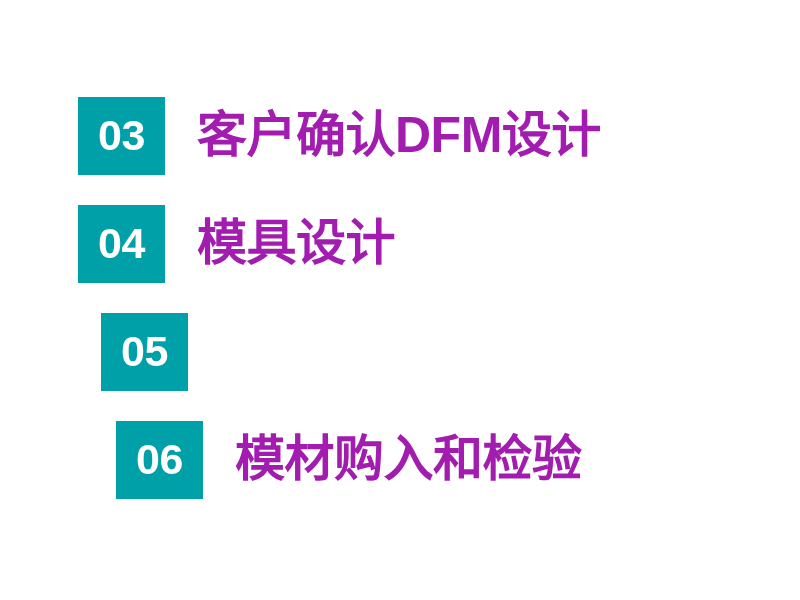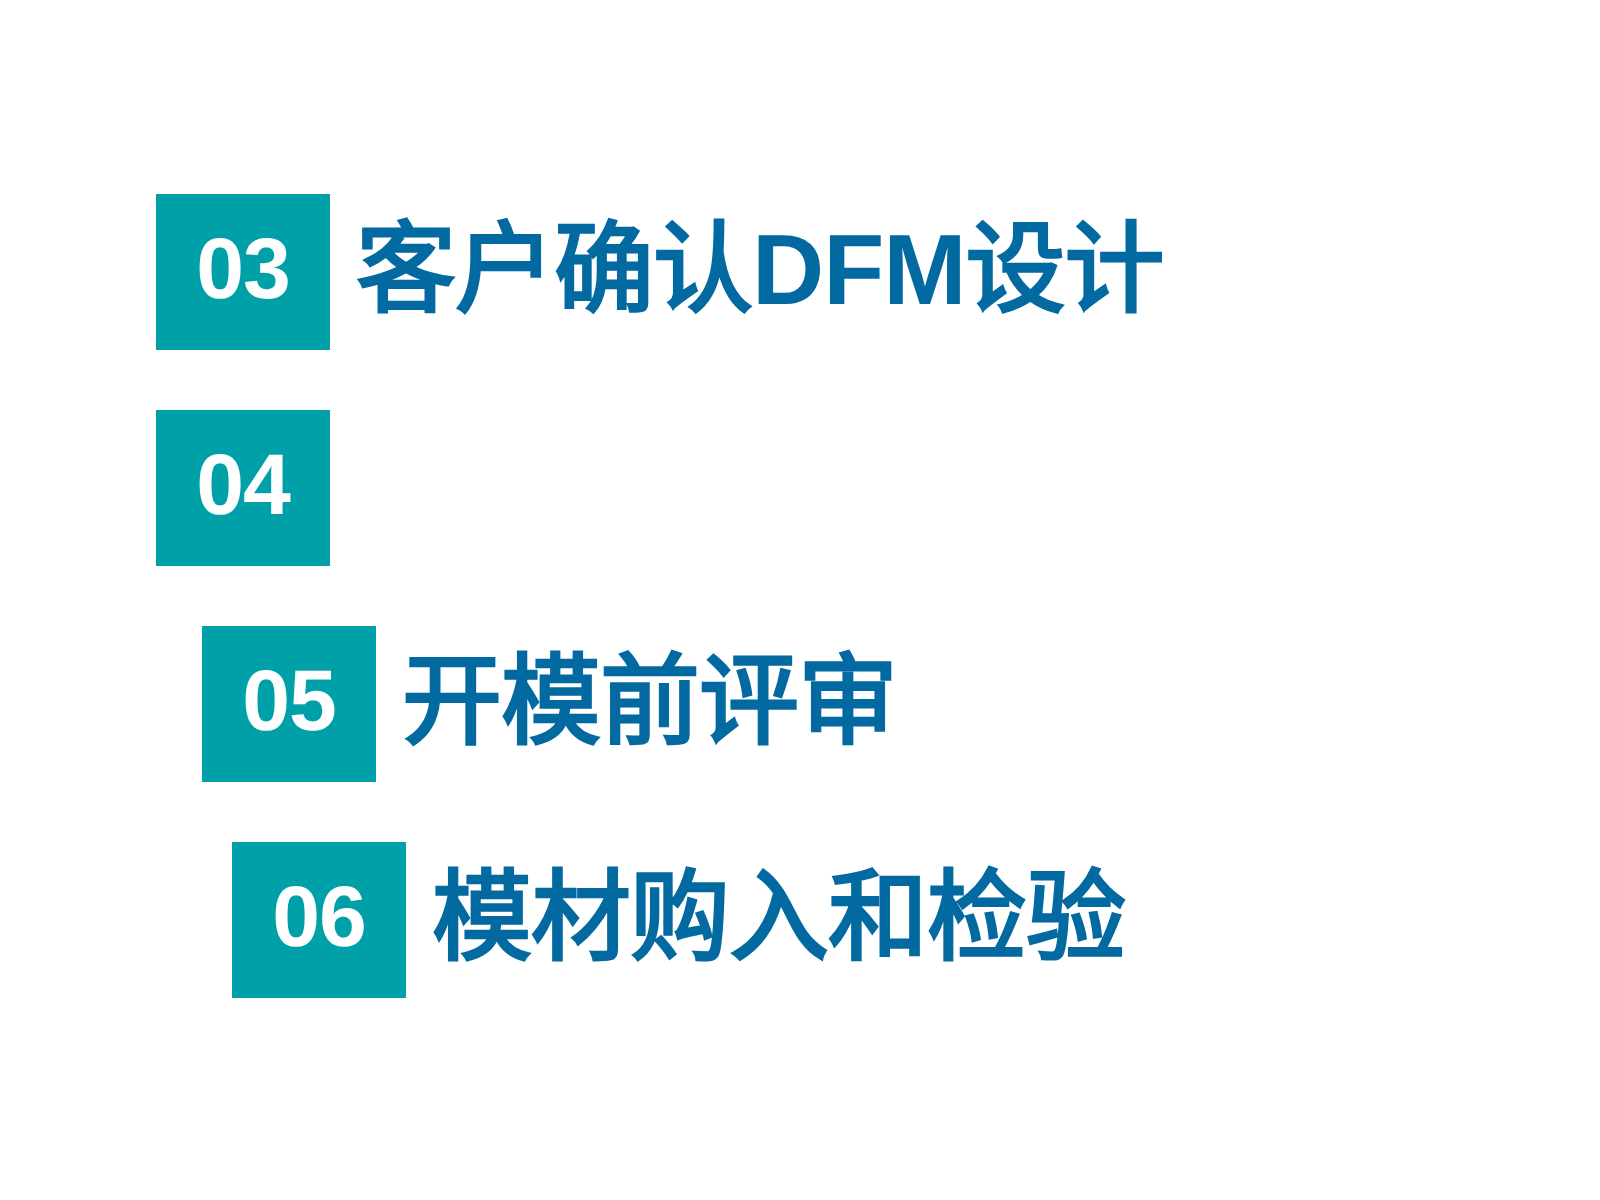--- a/index.html
+++ b/index.html
@@ -56,22 +56,22 @@
     font-family: "Liberation Sans", "DejaVu Sans", sans-serif;
     font-size: 43px;
     font-weight: bold;
     line-height: 1;
     letter-spacing: -0.5px;
     display: block;
     transform: translateY(-1px);
   }
 
   .step-label {
-    margin-left: 13px;
-    color: #0369a1;
+    margin-left: 32px;
+    color: #a21caf;
     font-family: "Liberation Sans", "DejaVu Sans", sans-serif;
     font-size: 50px;
     font-weight: bold;
     line-height: 1;
     white-space: nowrap;
     letter-spacing: -0.5px;
     display: block;
     transform: translateY(-1px);
   }
 </style>
@@ -84,27 +84,27 @@
     <div class="step-badge">
       <span class="step-number">03</span>
     </div>
     <span class="step-label">客户确认DFM设计</span>
   </div>
 
   <div class="step-row" data-row="1">
     <div class="step-badge">
       <span class="step-number">04</span>
     </div>
+    <span class="step-label">模具设计</span>
   </div>
 
   <div class="step-row" data-row="2">
     <div class="step-badge">
       <span class="step-number">05</span>
     </div>
-    <span class="step-label">开模前评审</span>
   </div>
 
   <div class="step-row" data-row="3">
     <div class="step-badge">
       <span class="step-number">06</span>
     </div>
     <span class="step-label">模材购入和检验</span>
   </div>
 
 </div>

